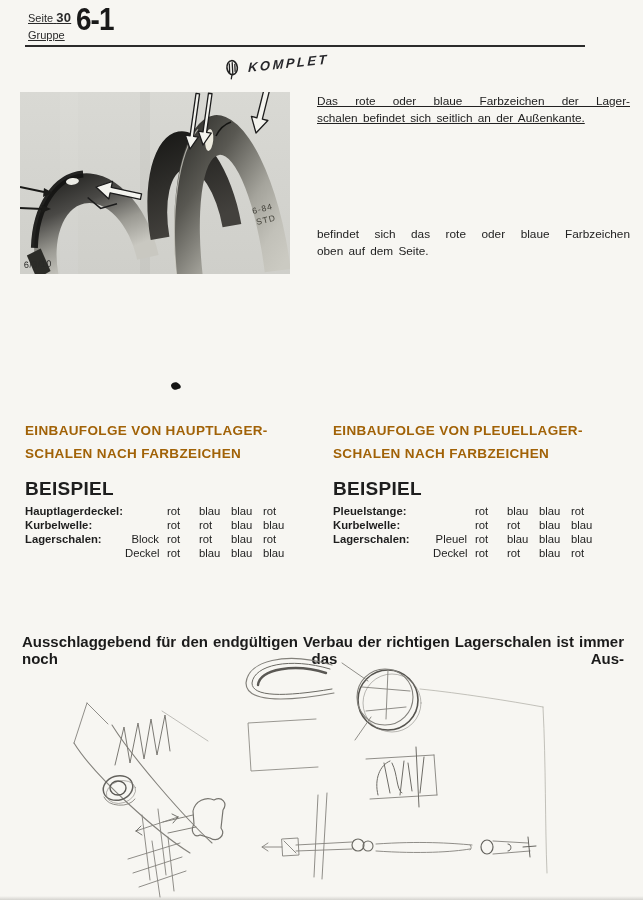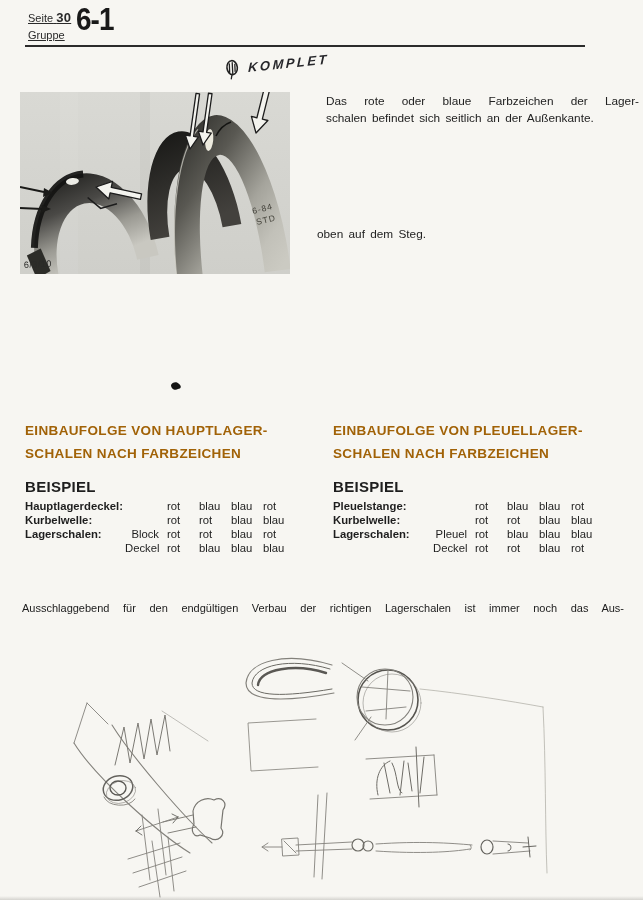--- a/index.html
+++ b/index.html
@@ -21,41 +21,41 @@
   
   .annotation{left:224px;top:53px;transform:rotate(-6deg);display:flex;align-items:center;gap:8px;color:#26262a;}
   .annotation .hw{
     font-size:13px;font-weight:600;font-style:italic;letter-spacing:2.5px;
     transform:skewX(-8deg);
   }
   
   .photo{left:20px;top:92px;width:270px;height:182px;}
   
   .para{width:313px;font-size:11.8px;line-height:17px;word-spacing:2px;color:#222;}
-  .para-1{left:326px;top:93px;}
+  .para-1{left:317px;top:93px;text-decoration:underline;}
   .para-2{left:317px;top:226px;}
   .line-just{text-align:justify;text-align-last:justify;}
   
   .blot{left:168px;top:380px;}
   
   .section{top:419px;width:300px;}
   .section.left{left:25px;width:284px;}
   .section.right{left:333px;}
   .section h3{
     margin:0;font-size:13.5px;font-weight:bold;letter-spacing:.35px;
     line-height:23px;color:#a16207;
   }
-  .beispiel{margin-top:13px;font-size:15px;font-weight:bold;letter-spacing:.3px;}
+  .beispiel{margin-top:13px;font-size:19px;font-weight:bold;letter-spacing:.3px;}
   .ctable{margin-top:5px;font-size:11.3px;line-height:13.9px;}
   .trow{display:flex;}
   .t-label{width:100px;font-weight:bold;white-space:nowrap;}
   .t-sub{width:42px;text-align:right;padding-right:8px;box-sizing:border-box;}
   .t-val{width:32px;}
   
-  .footer-note{left:22px;top:600px;width:602px;font-size:11px;font-weight:normal;line-height:16.5px;color:#1b1b1b;}
+  .footer-note{left:22px;top:634px;width:602px;font-size:15px;font-weight:bold;line-height:16.5px;color:#1b1b1b;}
   .footer-note .ln2{word-spacing:2.5px;}
   
   .sketches{left:0;top:645px;}
   .bottom-edge{left:0;bottom:0;width:643px;height:4px;
     background:linear-gradient(to bottom, rgba(0,0,0,0), rgba(60,58,52,.18));}
 </style>
 </head>
 <body>
 
 <div class="abs hdr-small">
@@ -140,21 +140,22 @@
   </g>
 
   <text x="4" y="176" transform="rotate(-3 4 176)" font-size="9" letter-spacing=".5" fill="#2a2a28" font-family="Liberation Sans, sans-serif">6/3/10</text>
 </svg>
 
 <div class="abs para para-1">
   <div class="line-just">Das rote oder blaue Farbzeichen der Lager-</div>
   <div>schalen befindet sich seitlich an der Außenkante.</div>
 </div>
 <div class="abs para para-2">
-  <div>oben auf dem Steg.</div>
+  <div class="line-just">befindet sich das rote oder blaue Farbzeichen</div>
+  <div>oben auf dem Seite.</div>
 </div>
 
 <svg class="abs blot" width="16" height="12" viewBox="0 0 16 12">
   <path d="M 3 5 C 4 2, 9 1, 11 4 C 14 6, 13 9, 10 9 C 7 11, 3 9, 3 5 Z" fill="#141414"></path>
 </svg>
 
 <div class="abs section left">
   <h3>
     <div>EINBAUFOLGE VON HAUPTLAGER-</div>
     <div>SCHALEN NACH FARBZEICHEN</div>

